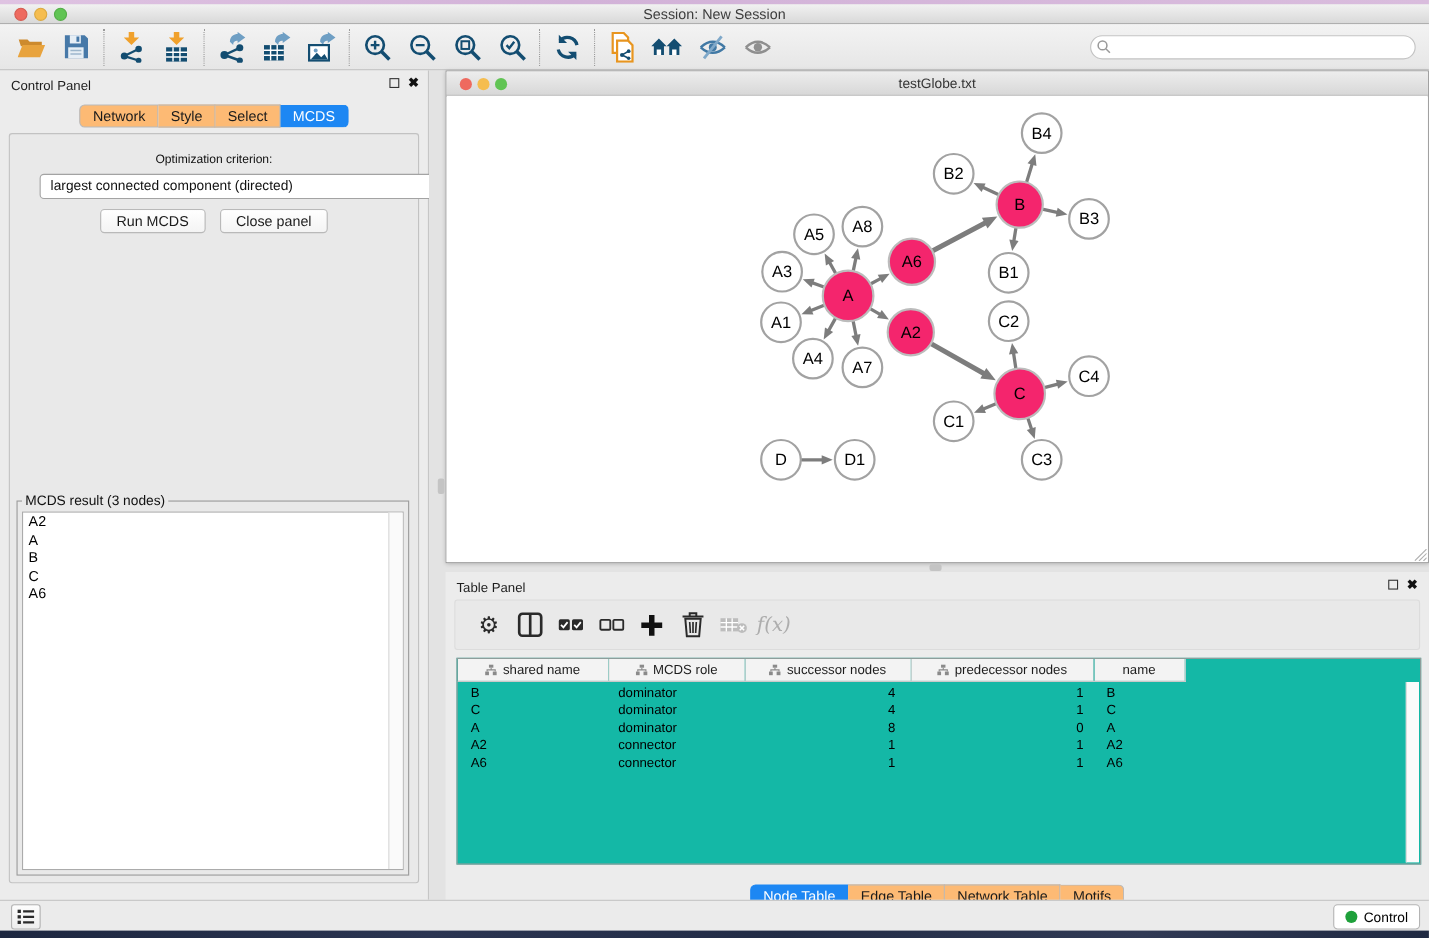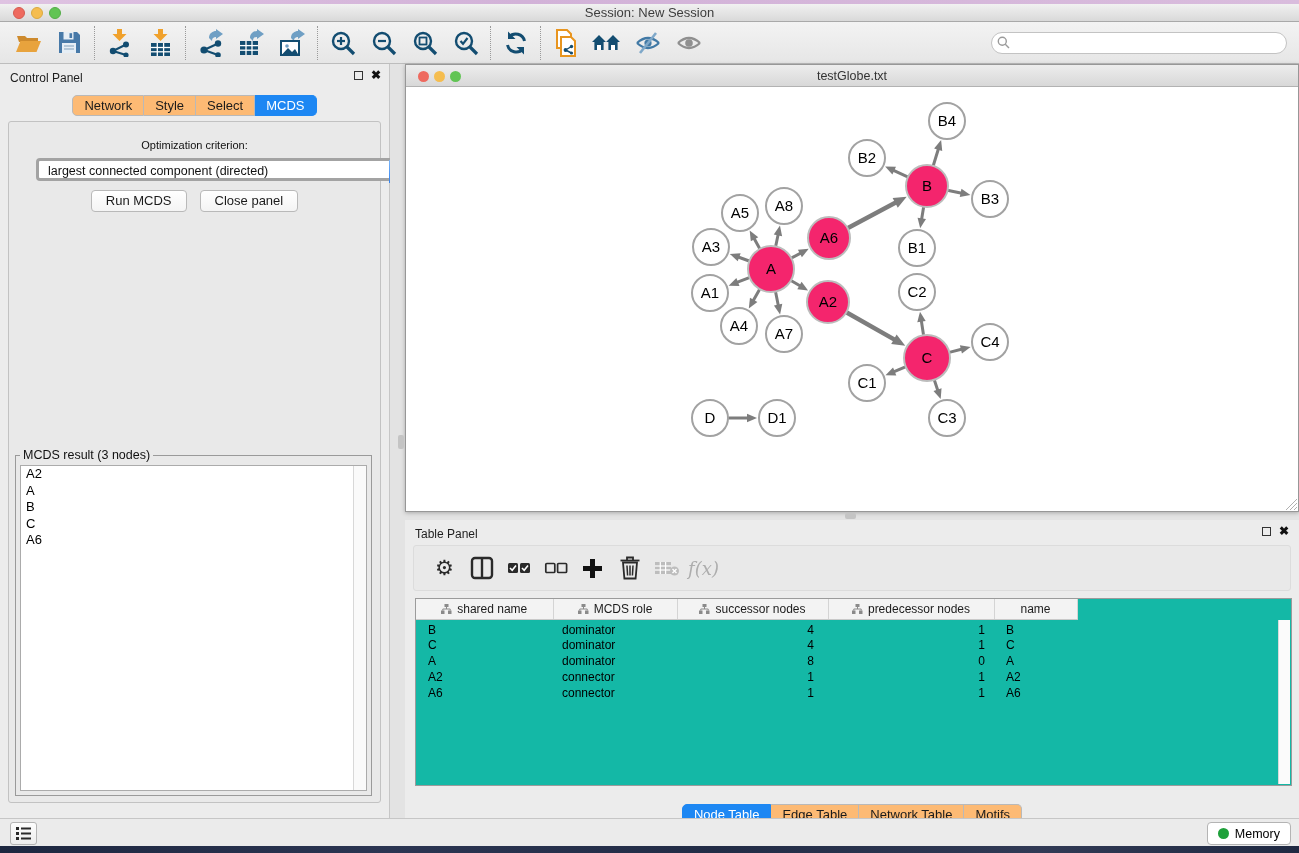--- a/index.html
+++ b/index.html
@@ -42,21 +42,21 @@
   .seg-tab { background:#fdba74; border:1px solid #b9b9b9; border-left:none;
     padding:0 11px; font-size:13px; height:21px; line-height:20px; color:#1b1b1b; }
   .seg-tab:first-child { border-left:1px solid #b9b9b9; border-radius:5px 0 0 5px; }
   .seg-tab:last-child { border-radius:0 5px 5px 0; }
   .seg-tab.active { background:#1d87f3; border-color:#1d87f3; color:#fff; }
   .cp-tabs { position:absolute; top:31px; left:0; right:0; display:flex; justify-content:center; }
   .cp-box { position:absolute; left:8px; right:8px; top:57px; bottom:15px;
     background:#e9e9e9; border:1px solid #c2c2c2; border-radius:3px; }
   .opt-label { position:absolute; top:17px; left:0; right:0; text-align:center; font-size:11px; color:#111; }
   .criterion { position:absolute; top:36px; left:27px; width:376px; height:23px;
-    background:#fff; border:3px solid #a3a3a3; border-radius:4px; font-size:12.5px;
+    background:#fff; border:1px solid #a3a3a3; border-radius:4px; font-size:12.5px;
     line-height:21px; padding-left:9px; color:#111; }
   .criterion .stepper { position:absolute; right:0; top:-1px; width:20px; height:23px;
     background:linear-gradient(#7cb6f8,#2f80ee); border-radius:0 4px 4px 0; }
   .btn-row { position:absolute; top:68px; left:0; right:0; display:flex; justify-content:center; gap:13px; }
   .mac-btn { background:linear-gradient(#ffffff,#f4f4f4); border:1px solid #b9b9b9; border-radius:4px;
     height:22px; line-height:20px; padding:0 14px; font-size:13px; color:#1b1b1b; }
   .mcds-fieldset { position:absolute; left:6px; right:8px; top:333px; bottom:6px;
     border:1px solid #9a9a9a; }
   .mcds-legend { position:absolute; top:-8px; left:4px; background:#e9e9e9; padding:0 3px;
     font-size:12.5px; color:#111; }
@@ -618,17 +618,17 @@
       <rect x="1" y="1" width="3" height="3" fill="#2a2a2a"></rect>
       <rect x="1" y="6" width="3" height="3" fill="#2a2a2a"></rect>
       <rect x="1" y="11" width="3" height="3" fill="#2a2a2a"></rect>
       <line x1="6" y1="2.5" x2="16" y2="2.5" stroke="#2a2a2a" stroke-width="2"></line>
       <line x1="6" y1="7.5" x2="16" y2="7.5" stroke="#2a2a2a" stroke-width="2"></line>
       <line x1="6" y1="12.5" x2="16" y2="12.5" stroke="#2a2a2a" stroke-width="2"></line>
     </svg>
   </div>
   <div class="memory-btn">
     <span class="memory-dot"></span>
-    <span>Memory</span>
+    <span>Control</span>
   </div>
 </div>
 
 <div class="bottom-strip"></div>
 
 </body></html>

